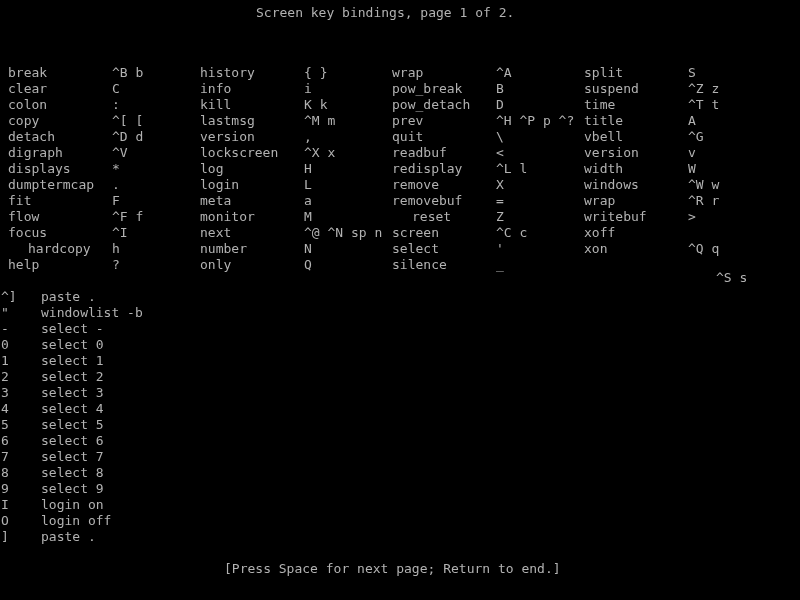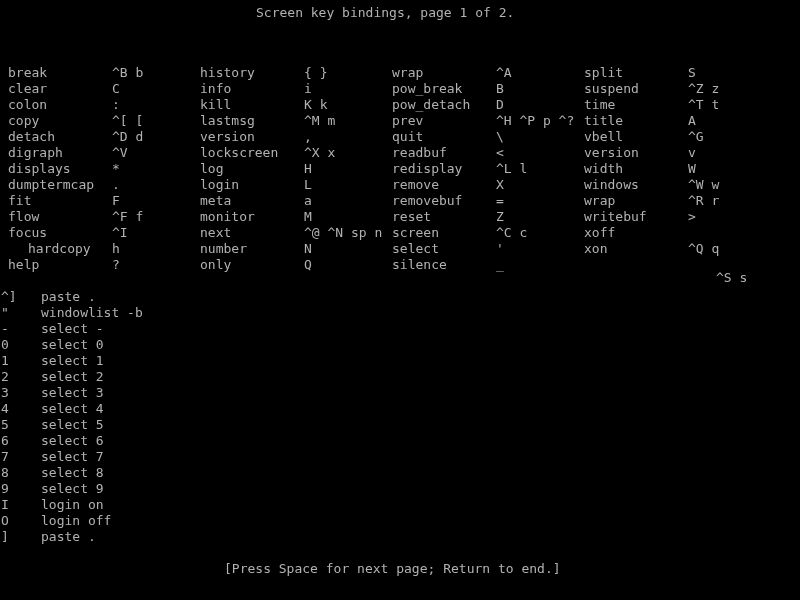--- a/index.html
+++ b/index.html
@@ -92,21 +92,21 @@
       <div class="row" style="top: 257px;"><span class="cell cmd-name" style="left: 200px;">only</span><span class="cell cmd-keys" style="left: 304px;">Q</span></div>
       <div class="row" style="top: 65px;"><span class="cell cmd-name" style="left: 392px;">wrap</span><span class="cell cmd-keys" style="left: 496px;">^A</span></div>
       <div class="row" style="top: 81px;"><span class="cell cmd-name" style="left: 392px;">pow_break</span><span class="cell cmd-keys" style="left: 496px;">B</span></div>
       <div class="row" style="top: 97px;"><span class="cell cmd-name" style="left: 392px;">pow_detach</span><span class="cell cmd-keys" style="left: 496px;">D</span></div>
       <div class="row" style="top: 113px;"><span class="cell cmd-name" style="left: 392px;">prev</span><span class="cell cmd-keys" style="left: 496px;">^H ^P p ^?</span></div>
       <div class="row" style="top: 129px;"><span class="cell cmd-name" style="left: 392px;">quit</span><span class="cell cmd-keys" style="left: 496px;">\</span></div>
       <div class="row" style="top: 145px;"><span class="cell cmd-name" style="left: 392px;">readbuf</span><span class="cell cmd-keys" style="left: 496px;">&lt;</span></div>
       <div class="row" style="top: 161px;"><span class="cell cmd-name" style="left: 392px;">redisplay</span><span class="cell cmd-keys" style="left: 496px;">^L l</span></div>
       <div class="row" style="top: 177px;"><span class="cell cmd-name" style="left: 392px;">remove</span><span class="cell cmd-keys" style="left: 496px;">X</span></div>
       <div class="row" style="top: 193px;"><span class="cell cmd-name" style="left: 392px;">removebuf</span><span class="cell cmd-keys" style="left: 496px;">=</span></div>
-      <div class="row" style="top: 209px;"><span class="cell cmd-name" style="left: 392px;">reset</span><span class="cell cmd-keys" style="left: 496px;">Z</span></div>
+      <div class="row" style="top: 209px;"><span class="cell cmd-name" style="left: 412px;">reset</span><span class="cell cmd-keys" style="left: 496px;">Z</span></div>
       <div class="row" style="top: 225px;"><span class="cell cmd-name" style="left: 392px;">screen</span><span class="cell cmd-keys" style="left: 496px;">^C c</span></div>
       <div class="row" style="top: 241px;"><span class="cell cmd-name" style="left: 392px;">select</span><span class="cell cmd-keys" style="left: 496px;">'</span></div>
       <div class="row" style="top: 257px;"><span class="cell cmd-name" style="left: 392px;">silence</span><span class="cell cmd-keys" style="left: 496px;">_</span></div>
       <div class="row" style="top: 65px;"><span class="cell cmd-name" style="left: 584px;">split</span><span class="cell cmd-keys" style="left: 688px;">S</span></div>
       <div class="row" style="top: 81px;"><span class="cell cmd-name" style="left: 584px;">suspend</span><span class="cell cmd-keys" style="left: 688px;">^Z z</span></div>
       <div class="row" style="top: 97px;"><span class="cell cmd-name" style="left: 584px;">time</span><span class="cell cmd-keys" style="left: 688px;">^T t</span></div>
       <div class="row" style="top: 113px;"><span class="cell cmd-name" style="left: 584px;">title</span><span class="cell cmd-keys" style="left: 688px;">A</span></div>
       <div class="row" style="top: 129px;"><span class="cell cmd-name" style="left: 584px;">vbell</span><span class="cell cmd-keys" style="left: 688px;">^G</span></div>
       <div class="row" style="top: 145px;"><span class="cell cmd-name" style="left: 584px;">version</span><span class="cell cmd-keys" style="left: 688px;">v</span></div>
       <div class="row" style="top: 161px;"><span class="cell cmd-name" style="left: 584px;">width</span><span class="cell cmd-keys" style="left: 688px;">W</span></div>

